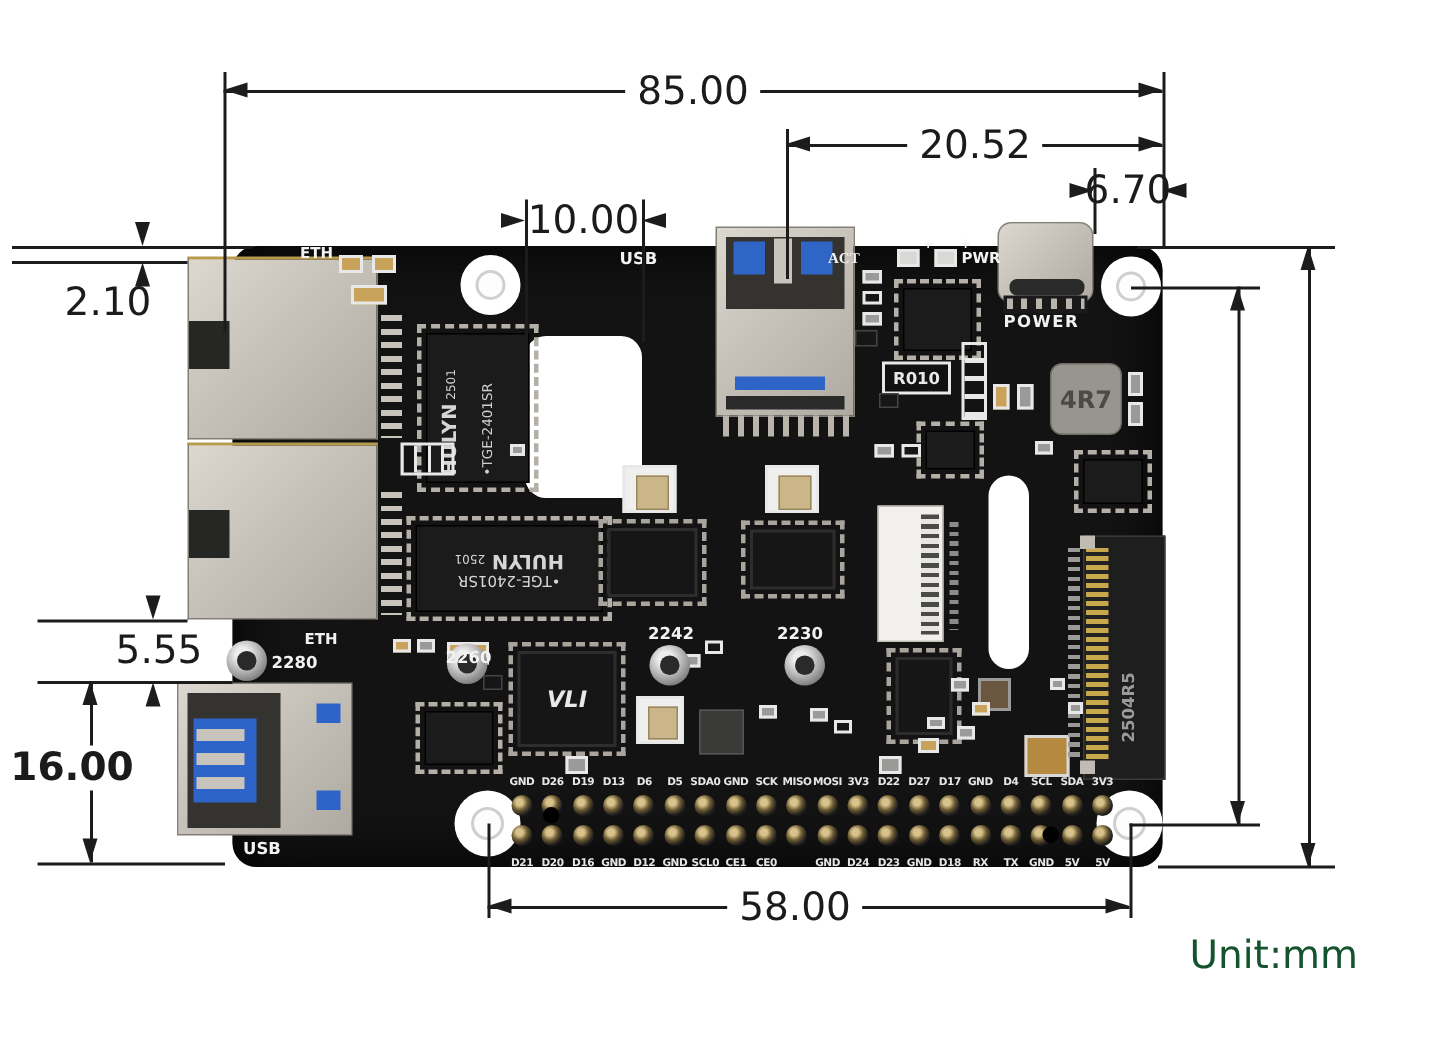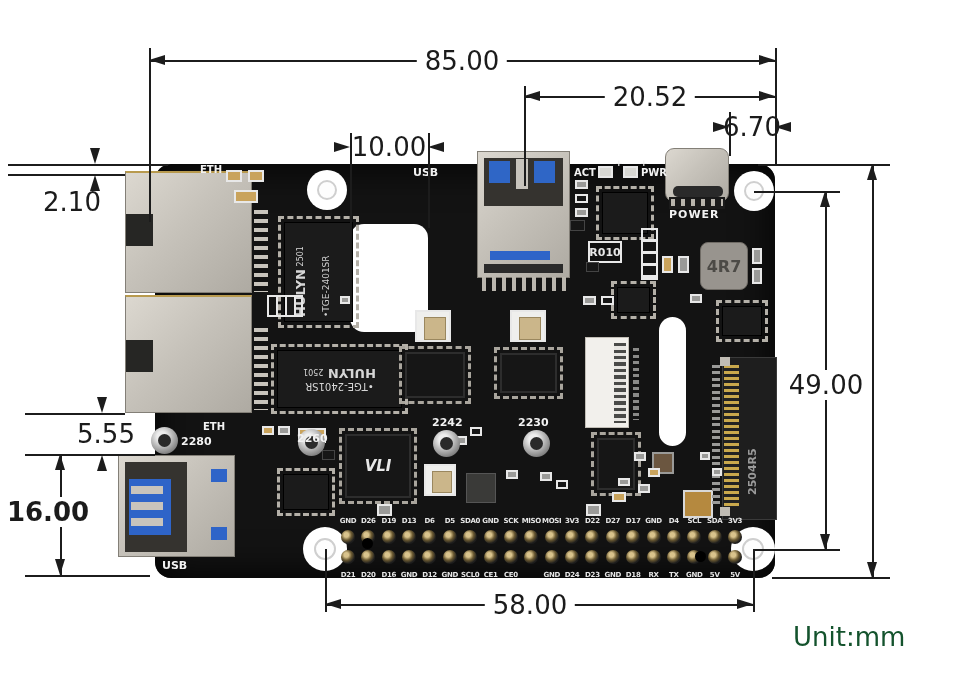--- a/index.html
+++ b/index.html
@@ -143,21 +143,21 @@
       <div style="position:absolute;left:6px;top:5px;width:18px;height:20px;background:#cbb68a;border:1px solid #9a875e;"></div>
     </div>
   <div class="comp" style="left:683px;top:490px;width:30px;height:28px;background:#b5893f;border:2px solid #d8d8d8;z-index:31;"></div>
   <div class="comp" style="left:466px;top:473px;width:30px;height:30px;background:#3a3a38;border:1px solid #555;z-index:31;"></div>
   <div class="comp" style="left:652px;top:452px;width:22px;height:22px;background:#6b5640;border:2px solid #9a9a98;z-index:31;"></div>
 
   <div class="comp" style="left:700px;top:242px;width:48px;height:48px;background:#98948e;border-radius:8px;border:1px solid #6f6b65;z-index:31;display:flex;align-items:center;justify-content:center;">
     <span style="color:#4c4a46;font-weight:bold;font-size:16px;">4R7</span>
   </div>
 
-  <div class="comp" style="left:588px;top:241px;width:34px;height:22px;background:#111;border:2px solid #e8e8e8;z-index:31;display:flex;align-items:center;justify-content:center;">
+  <div class="comp" style="left:588px;top:241px;width:46px;height:22px;background:#111;border:2px solid #e8e8e8;z-index:31;display:flex;align-items:center;justify-content:center;">
     <span style="color:#e8e8e8;font-size:11px;font-weight:bold;">R010</span>
   </div>
 
   <div class="comp" style="left:585px;top:337px;width:44px;height:91px;background:#f2f0ec;border:1px solid #c2beb6;z-index:31;">
     <div style="position:absolute;right:2px;top:5px;width:12px;height:80px;background:repeating-linear-gradient(180deg,#4a4a48 0 3px,#e8e6e2 3px 6.5px);"></div>
   </div>
   <div class="comp" style="left:633px;top:348px;width:6px;height:72px;background:repeating-linear-gradient(180deg,#8a8a88 0 3px,transparent 3px 6.5px);z-index:31;"></div>
 
   <div class="comp" style="left:712px;top:355px;width:63px;height:165px;z-index:31;">
     <div style="position:absolute;left:0;top:10px;width:8px;height:140px;background:repeating-linear-gradient(180deg,#9a9a98 0 3px,transparent 3px 6.5px);"></div>
@@ -219,21 +219,21 @@
   <span class="silk" style="left:181px;top:435px;font-size:11px;">2280</span>
   <span class="silk" style="left:297px;top:416px;font-size:11px;margin-top:16px;">2260</span>
   <span class="silk" style="left:432px;top:416px;font-size:11px;">2242</span>
   <span class="silk" style="left:518px;top:416px;font-size:11px;">2230</span>
 
   <span class="silk" style="left:200px;top:164px;font-size:10px;">ETH</span>
   <span class="silk" style="left:203px;top:421px;font-size:10px;">ETH</span>
   <span class="silk" style="left:413px;top:166px;font-size:11px;">USB</span>
   <span class="silk" style="left:162px;top:559px;font-size:11px;">USB</span>
   <span class="silk" style="left:669px;top:208px;font-size:11px;letter-spacing:1px;">POWER</span>
-  <span class="silk" style="left:574px;top:167px;font-size:10px;">ACT</span>
+  <span class="silk" style="left:552px;top:167px;font-size:10px;font-family:Liberation Serif, serif;">ACT</span>
   <span class="silk" style="left:641px;top:167px;font-size:10px;">PWR</span>
 
   <div class="comp obox fill-gray" style="left:377px;top:504px;width:15px;height:12px;z-index:31;"></div>
   <div class="comp obox fill-gray" style="left:586px;top:504px;width:15px;height:12px;z-index:31;"></div>
 
 
   <div style="position:absolute;inset:0;z-index:36;pointer-events:none;">
       <span class="glab" style="left: 348px; top: 521px;">GND</span>
       <div class="gpin" style="left: 341px; top: 530px;"></div>
       <span class="glab" style="left: 368.37px; top: 521px;">D26</span>
@@ -381,21 +381,20 @@
     <div class="aU" style="left:867px;top:164px;"></div>
     <div class="aD" style="left:867px;top:562px;"></div>
   </div>
 
   <div class="dim">
     <div class="hline" style="left:754px;top:191px;width:86px;"></div>
     <div class="hline" style="left:753px;top:549px;width:87px;"></div>
     <div class="vline" style="left:825px;top:191px;height:359px;"></div>
     <div class="aU" style="left:820px;top:191px;"></div>
     <div class="aD" style="left:820px;top:534px;"></div>
-    <span class="dtext" style="left:826px;top:385px;">49.00</span>
   </div>
 
   <div class="dim">
     <div class="vline" style="left:325px;top:549px;height:63px;"></div>
     <div class="vline" style="left:753px;top:549px;height:63px;"></div>
     <div class="hline" style="left:325px;top:604px;width:428px;"></div>
     <div class="aL" style="left:325px;top:599px;"></div>
     <div class="aR" style="left:737px;top:599px;"></div>
     <span class="dtext" style="left:530px;top:605px;">58.00</span>
   </div>

